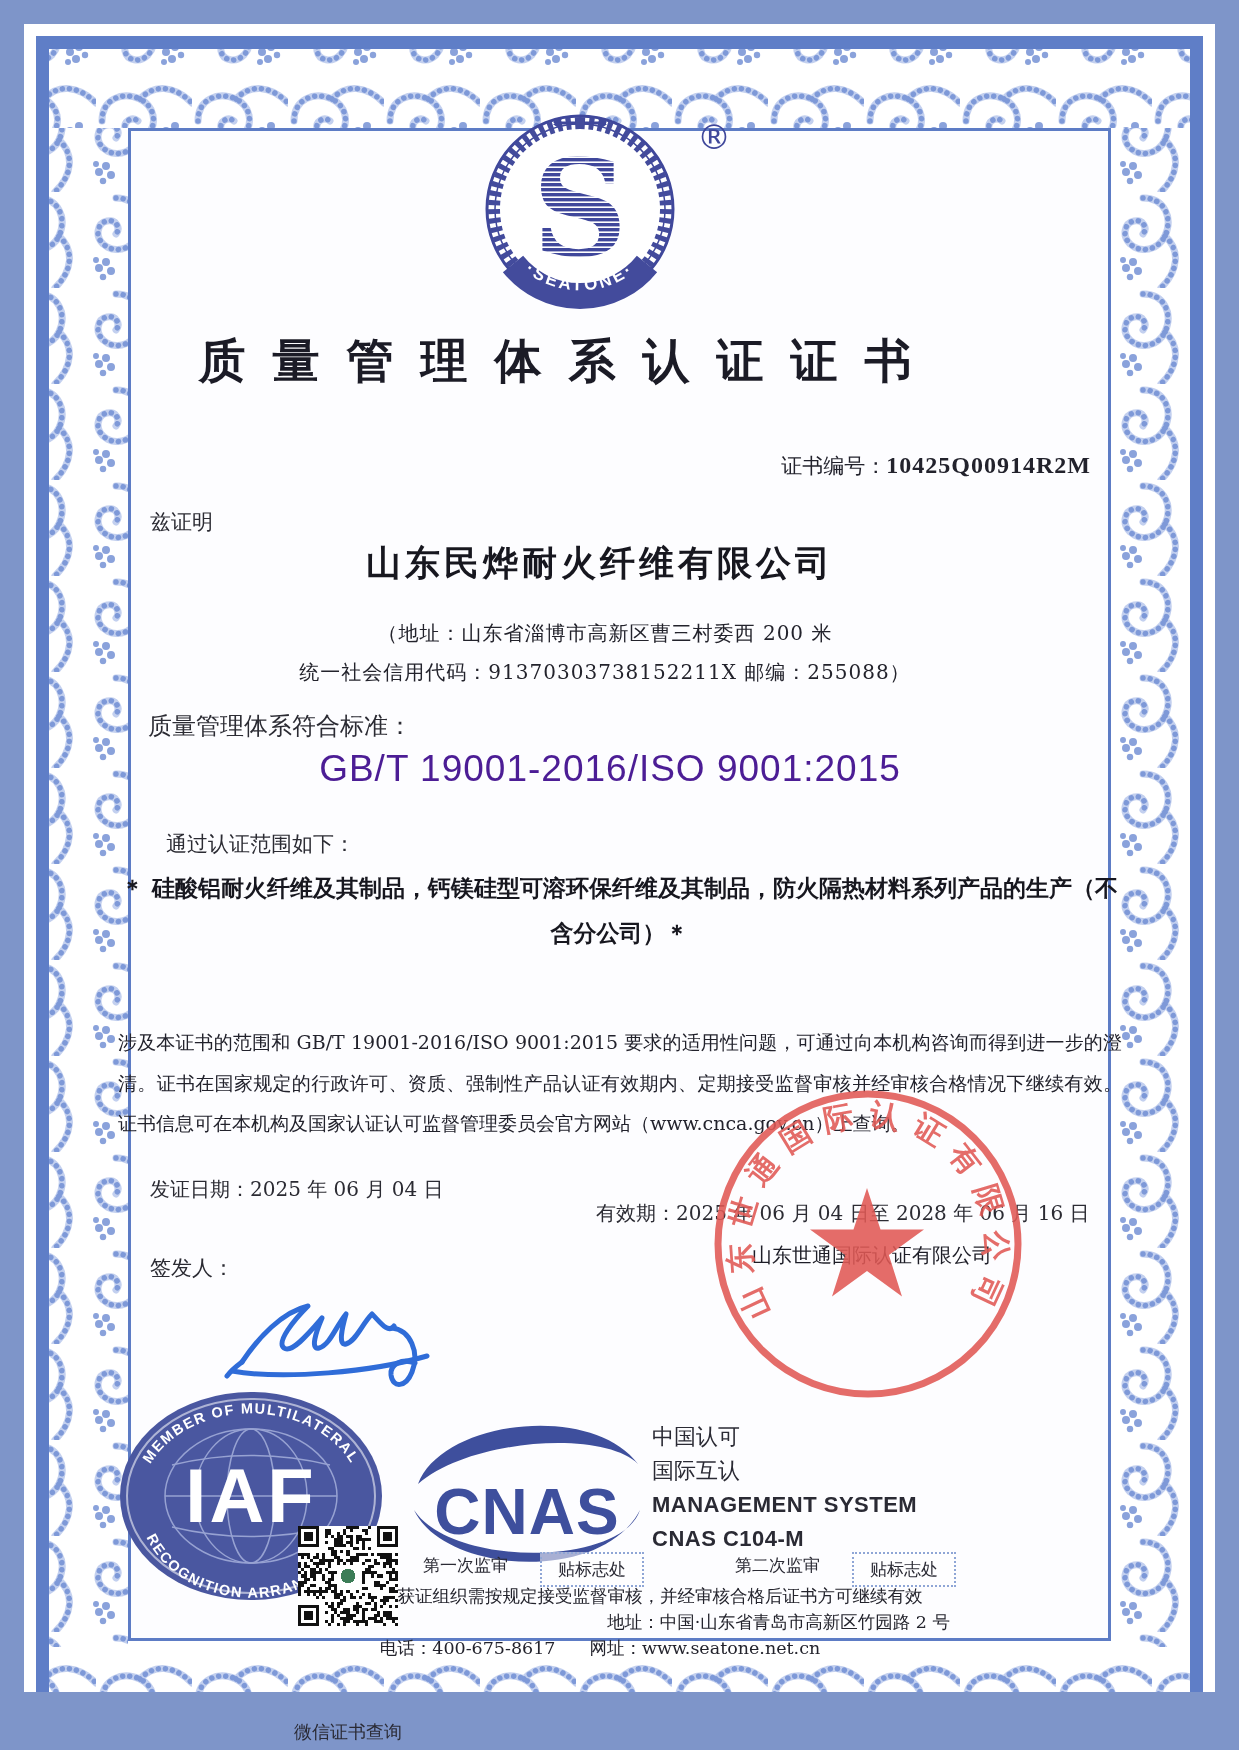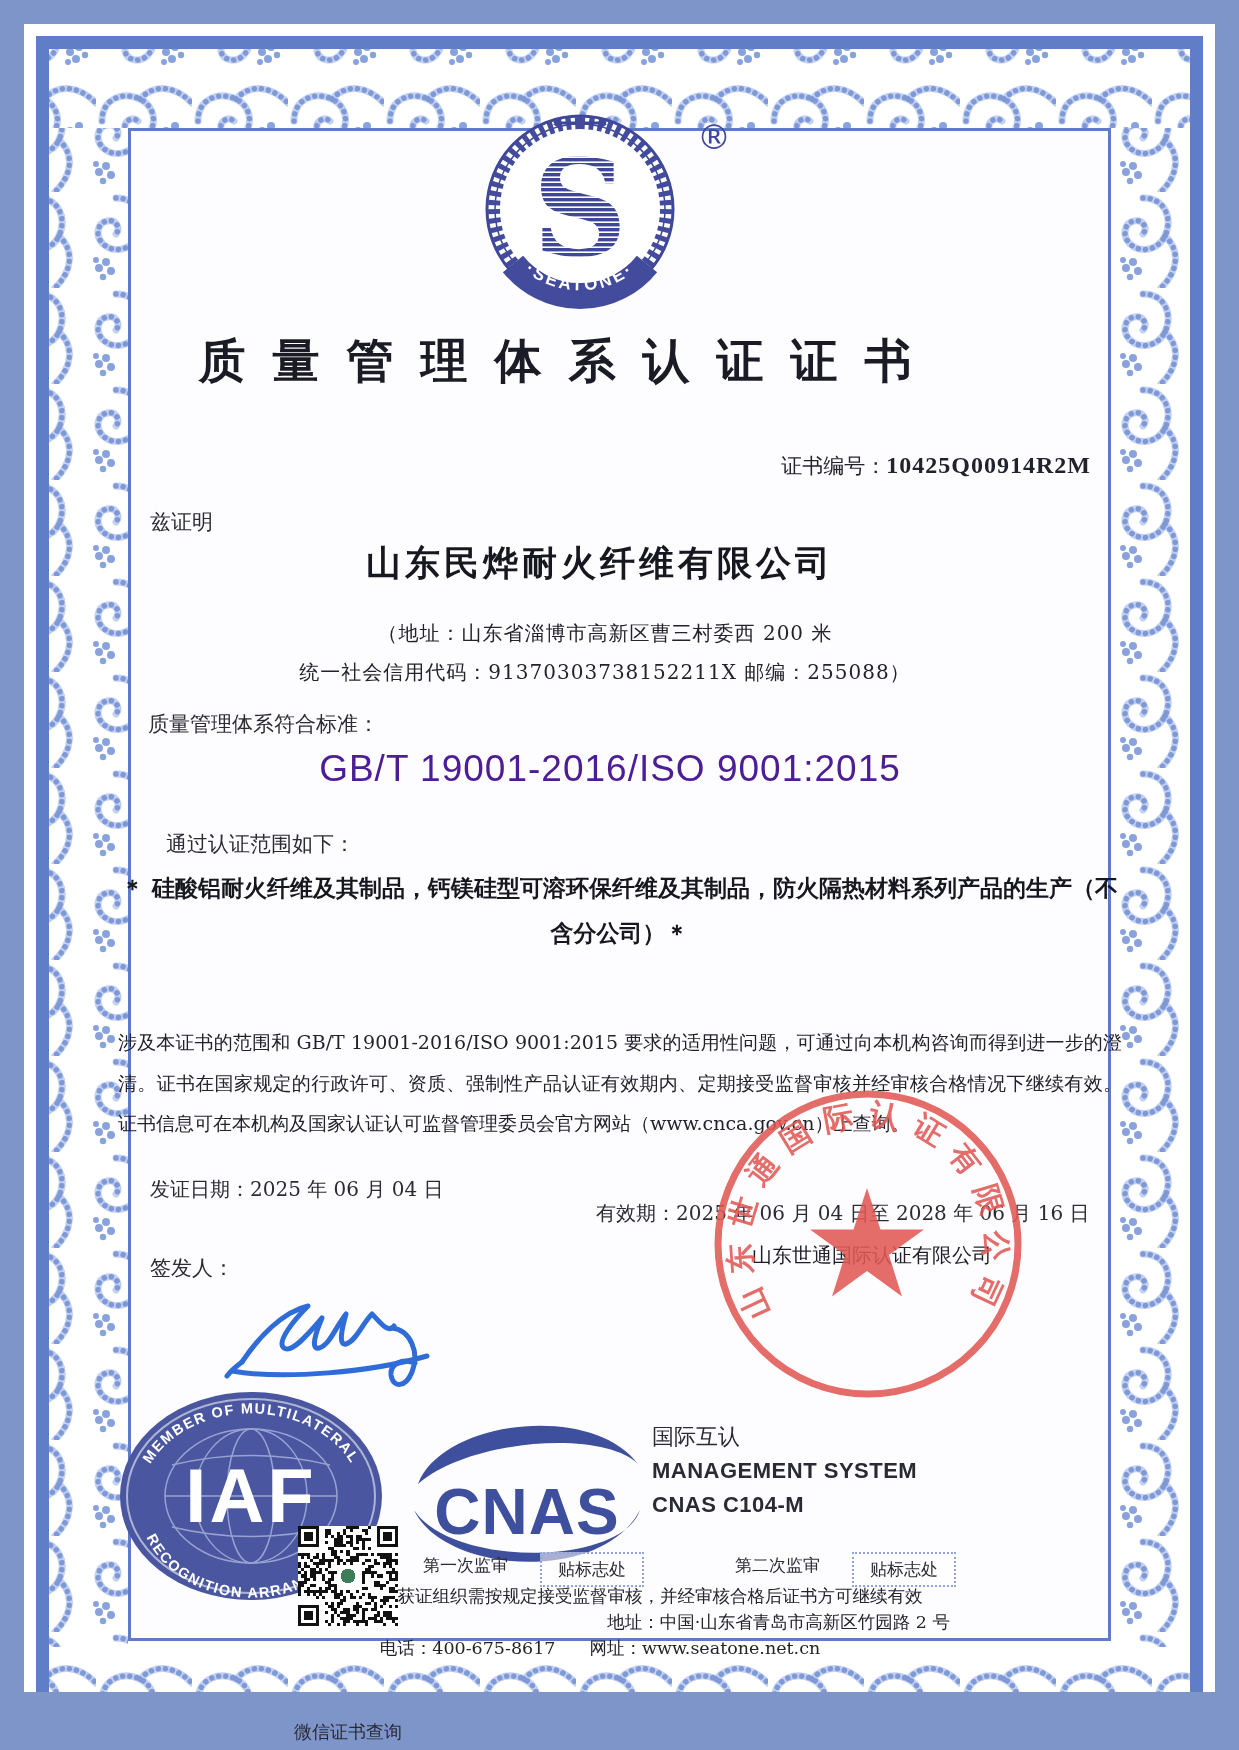--- a/index.html
+++ b/index.html
@@ -21,21 +21,21 @@
     font-size:47px;font-weight:bold;letter-spacing:27px;text-indent:27px;
     color:#1b1b26;font-family:"DejaVu Serif","Liberation Serif",serif;
   }
   .cert-no{right:148px;top:452px;font-size:21px;color:#22222c;}
   .cert-no .no-label{font-family:Liberation Serif, serif;}
   .cert-no .no-value{font-family:"Liberation Serif","DejaVu Serif",serif;font-weight:bold;font-size:24px;letter-spacing:1px;}
   .intro{left:150px;top:508px;font-size:21px;}
   .company-name{left:140px;top:540px;width:920px;font-size:35px;font-weight:bold;letter-spacing:4px;color:#17171f;}
   .addr1{left:140px;top:620px;width:930px;font-size:20px;color:#23232c;letter-spacing:1px;}
   .addr2{left:140px;top:659px;width:930px;font-size:20px;color:#23232c;letter-spacing:1px;}
-  .std-label{left:148px;top:710px;font-size:21px;}
+  .std-label{left:148px;top:710px;font-size:24px;}
   .standard{left:140px;top:748px;width:940px;font-size:37px;color:#4c1d95;letter-spacing:1px;font-family:"Liberation Sans","DejaVu Sans",sans-serif;}
   .scope-label{left:148px;top:830px;font-size:21px;margin-left:18px;}
   .scope-text{left:112px;top:866px;width:1015px;font-size:23px;font-weight:bold;line-height:1.95;color:#17171f;}
   .legal{left:118px;top:1022px;width:1004px;font-size:19px;line-height:2.14;text-align:justify;color:#22222c;}
   .issue-date{left:150px;top:1176px;font-size:20px;}
   .validity{left:596px;top:1200px;font-size:20px;}
   .signer-label{left:150px;top:1254px;font-size:21px;}
   .signature{left:222px;top:1268px;width:270px;height:135px;}
   .issuer-name{left:712px;top:1242px;width:320px;text-align:center;font-size:20px;color:#1d1d27;}
   .stamp{left:700px;top:1076px;width:336px;height:336px;pointer-events:none;}
@@ -206,20 +206,21 @@
   <text x="135" y="134" text-anchor="middle" font-size="76" font-weight="bold" fill="#ffffff" letter-spacing="3" font-family="'Liberation Sans',sans-serif">IAF</text>
 </svg>
 
 <svg class="abs cnas" viewBox="0 0 242 172">
   <path d="M12 72 C36 8 186 -10 232 52 C198 18 66 26 12 72 Z" fill="#3e4f9d"></path>
   <path d="M8 98 C38 162 196 172 234 98 C216 154 46 156 8 98 Z" fill="#3e4f9d"></path>
   <text x="121" y="122" text-anchor="middle" font-size="64" font-weight="bold" fill="#3e4f9d" letter-spacing="1" font-family="'Liberation Sans',sans-serif">CNAS</text>
 </svg>
 
 <div class="abs accr">
+  <div class="heiti">中国认可</div>
   <div class="heiti">国际互认</div>
   <div class="en">MANAGEMENT SYSTEM</div>
   <div class="en">CNAS C104-M</div>
 </div>
 
 <svg class="abs qr" viewBox="0 0 33 33" shape-rendering="crispEdges">
   <rect width="33" height="33" fill="#ffffff"></rect>
   <g fill="#111111">
     <path d="M0 0h7v7h-7z M26 0h7v7h-7z M0 26h7v7h-7z" fill="#111"></path>
     <path d="M1 1h5v5h-5z M27 1h5v5h-5z M1 27h5v5h-5z" fill="#fff"></path>

